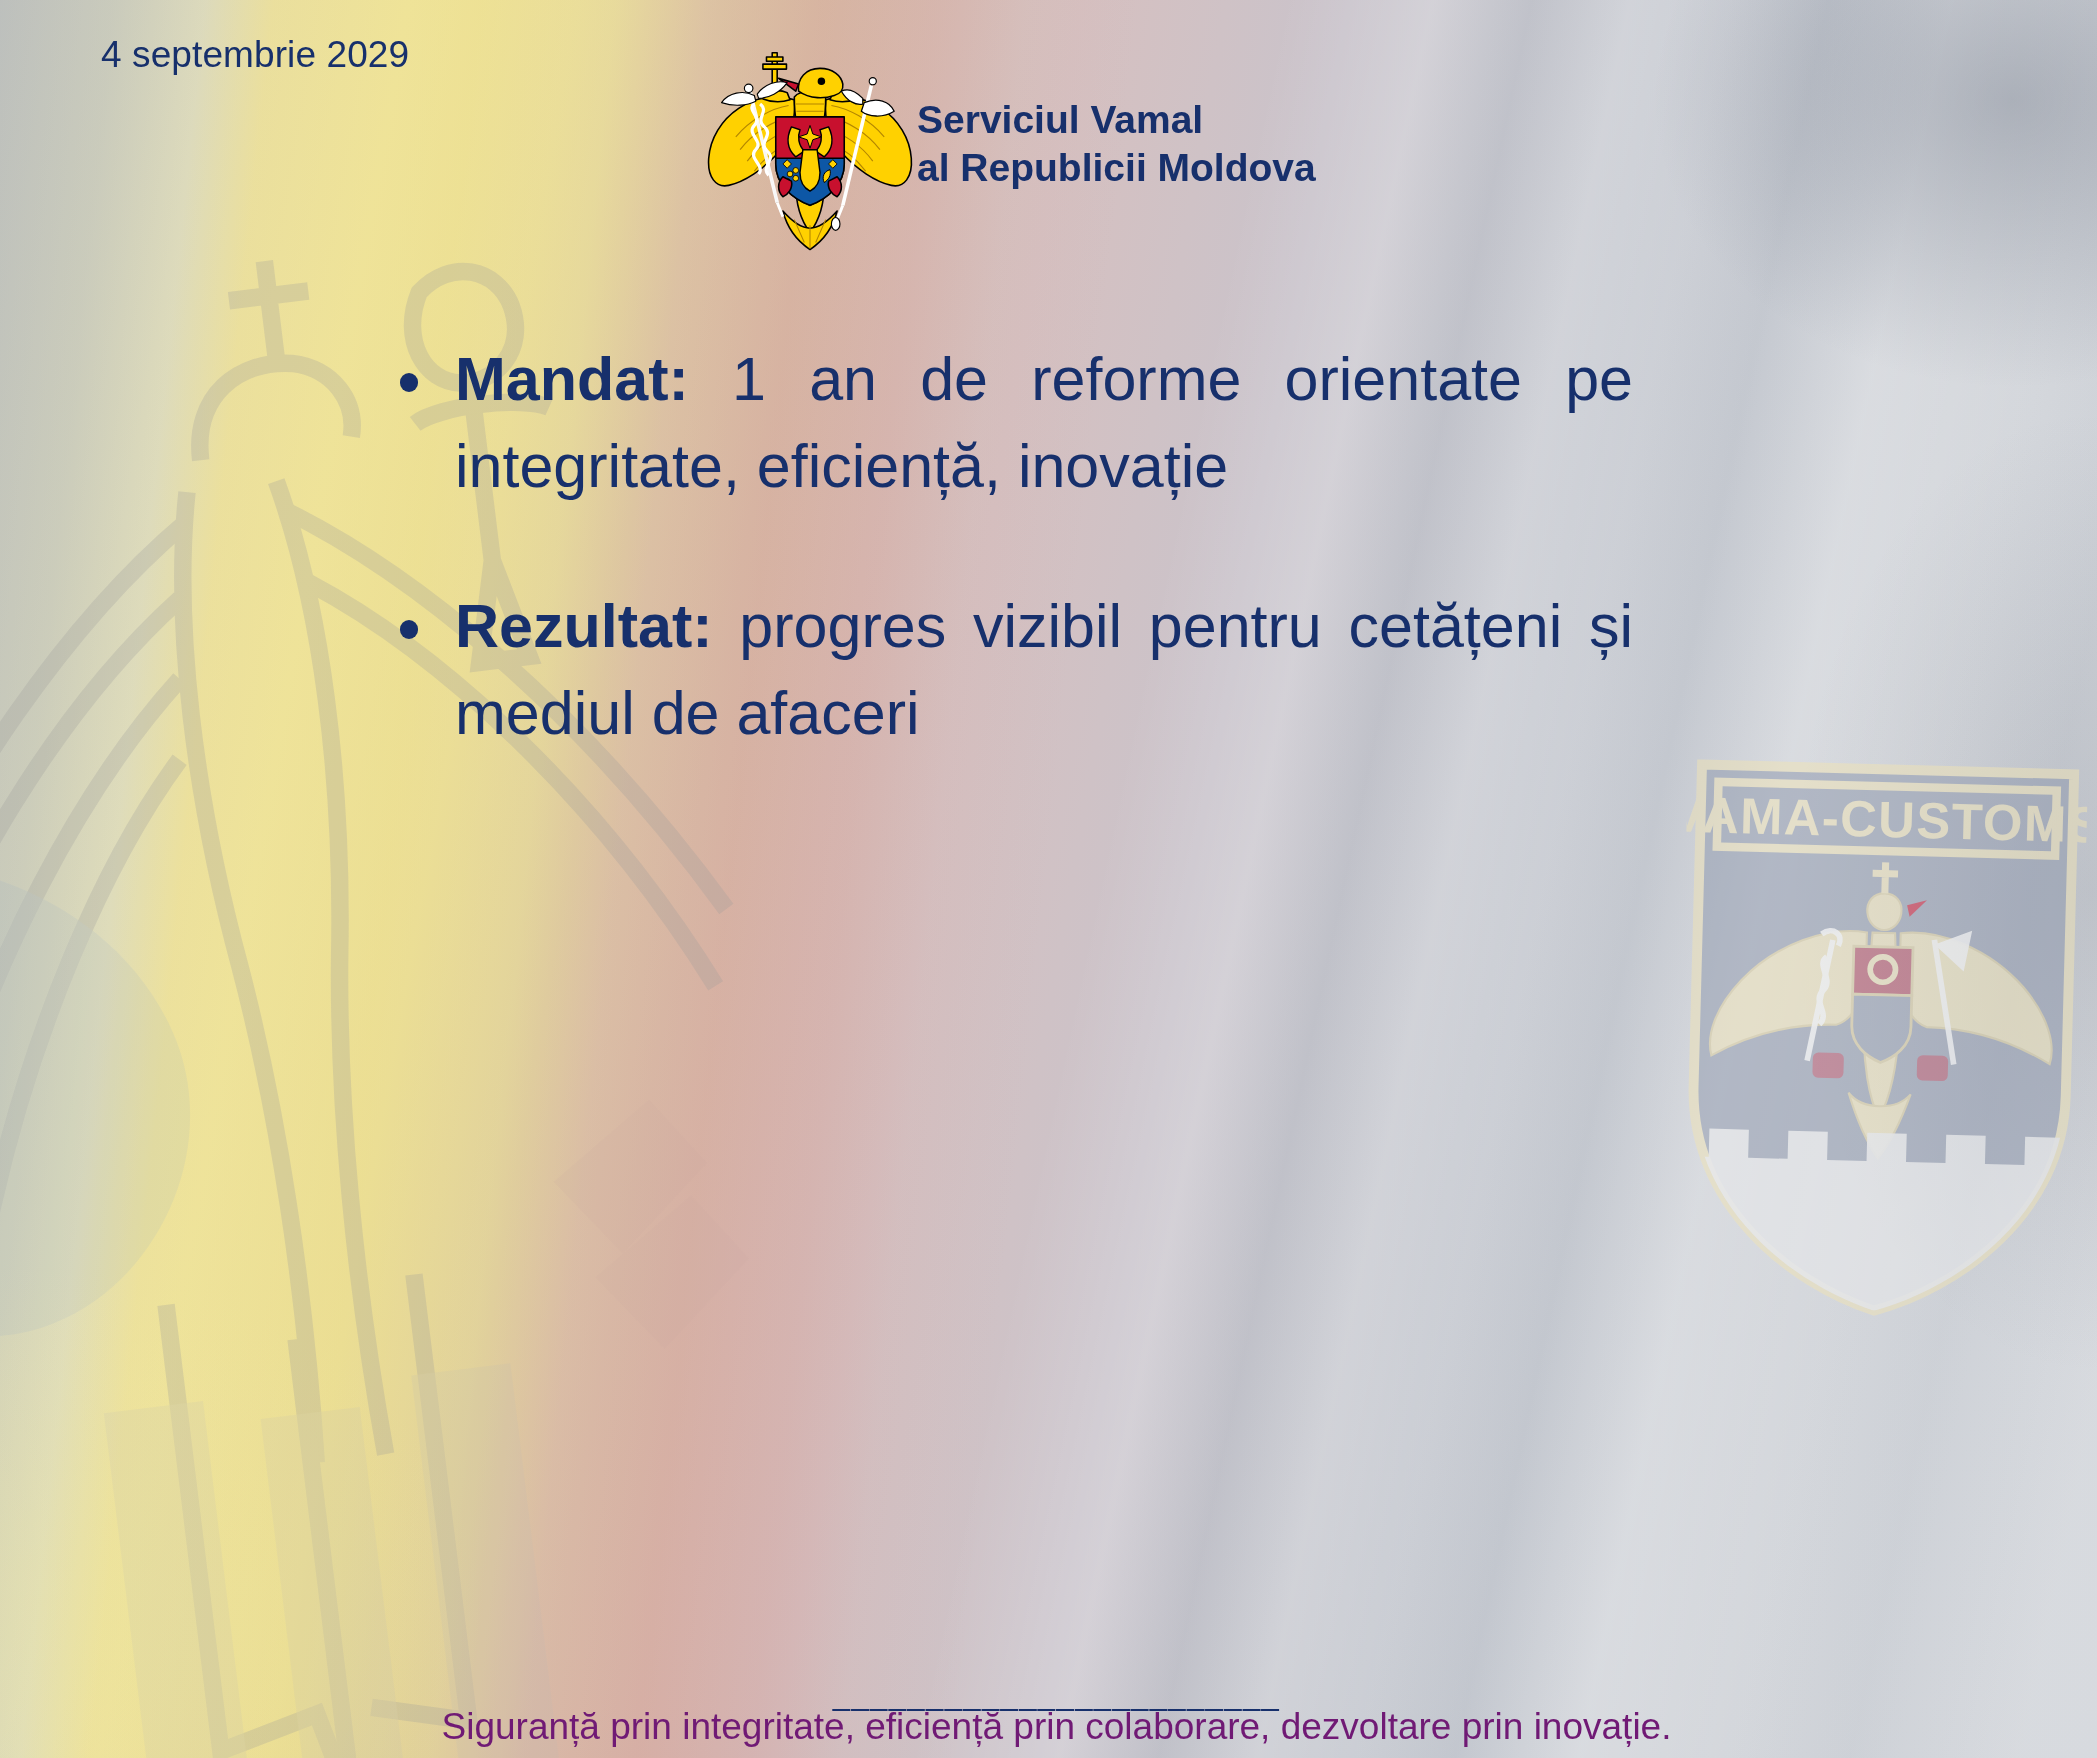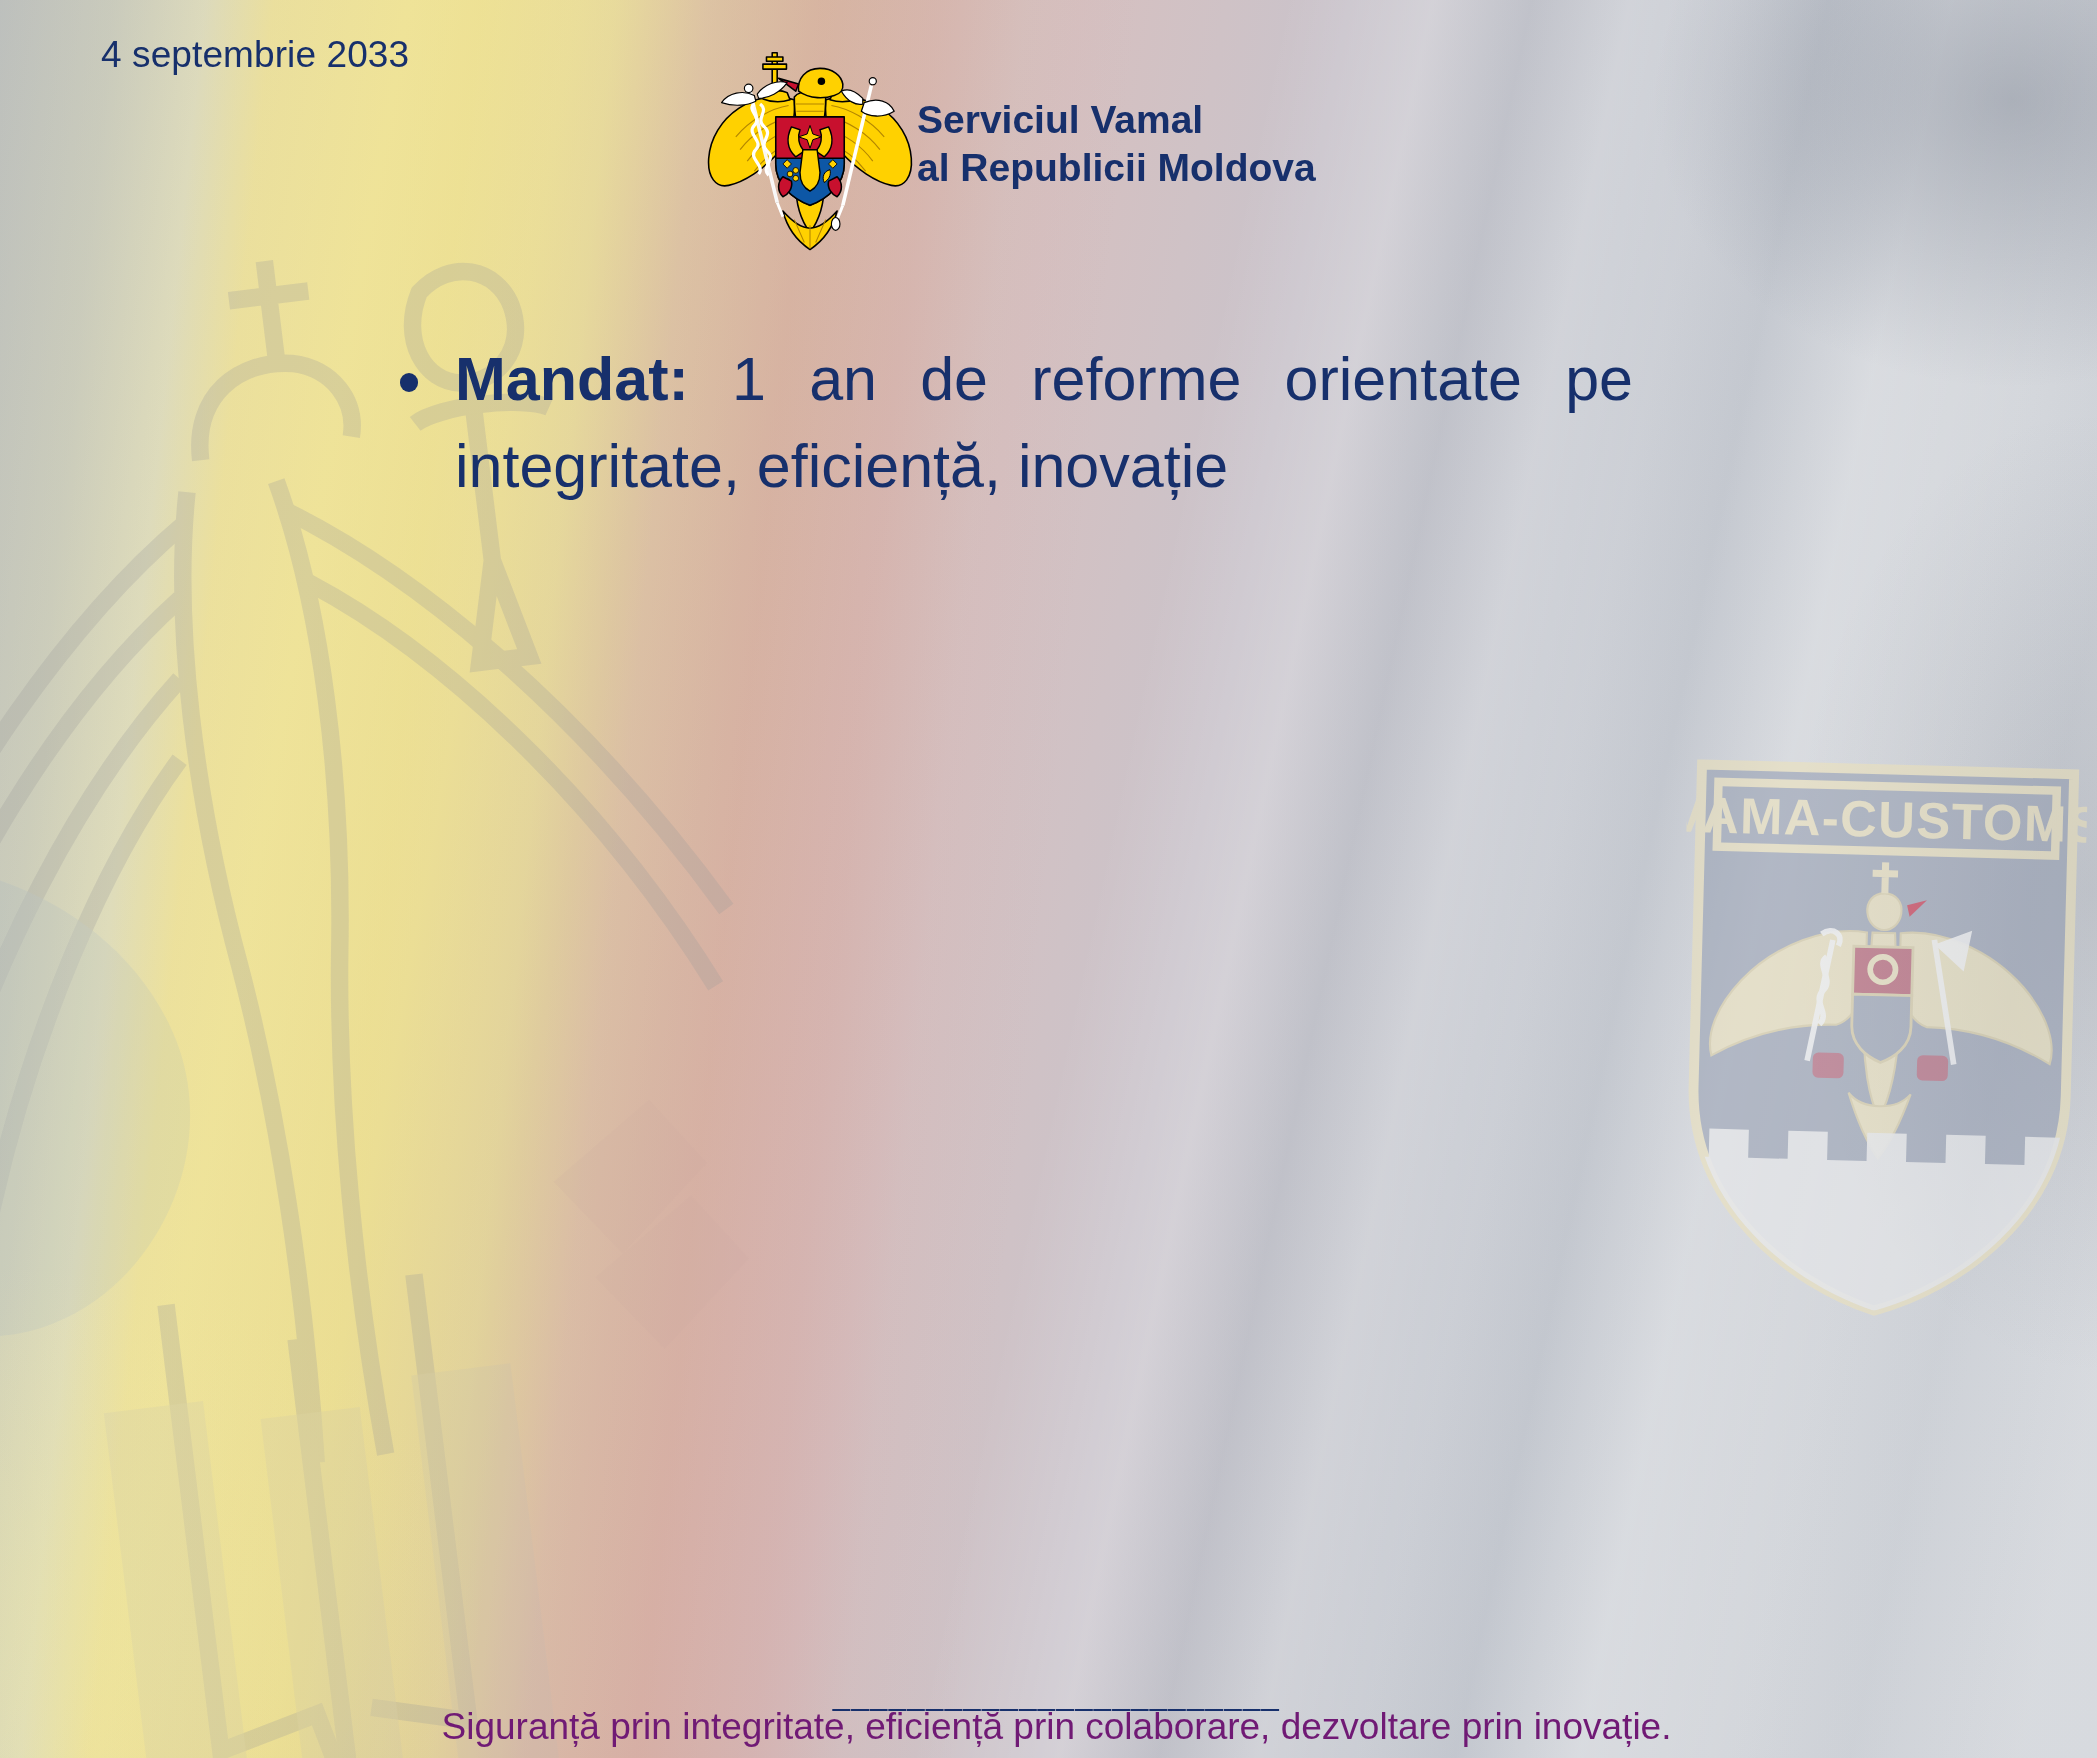--- a/index.html
+++ b/index.html
@@ -297,21 +297,21 @@
         <rect x="92" y="210" width="22" height="18" rx="4"></rect>
         <rect x="166" y="210" width="22" height="18" rx="4"></rect>
       </g>
 
       <g clip-path="url(#shieldClip)">
         <path d="M-4 286 H20 V266 H48 V286 H76 V266 H104 V286 H132 V266 H160 V286 H188 V266 H216 V286 H244 V266 H284 V410 H-4 Z" fill="#f2f2f2" opacity="0.92"></path>
       </g>
     </svg>
   </div>
 
-  <div class="date-label">4 septembrie 2033</div>
+  <div class="date-label">4 septembrie 2029</div>
 
   <div class="brand">
     <div class="brand-emblem">
       <svg viewBox="0 0 300 300" xmlns="http://www.w3.org/2000/svg">
         <g stroke="#000" stroke-width="2.2" stroke-linejoin="round">
 
           <g fill="#ffd100">
             <rect x="97" y="22" width="7" height="74"></rect>
             <rect x="84" y="38" width="33" height="7"></rect>
             <rect x="89" y="28" width="23" height="6"></rect>
@@ -428,20 +428,24 @@
   </div>
 
   <div class="bullets">
 
     <div class="bullet">
       <span class="bullet-dot"></span>
       <div class="bullet-text"><span class="lead">Mandat:</span><span> 1 an de reforme orientate pe integritate, eficiență, inovație</span></div>
     </div>
 
 
+    <div class="bullet">
+      <span class="bullet-dot"></span>
+      <div class="bullet-text"><span class="lead">Rezultat:</span><span> progres vizibil pentru cetățeni și mediul de afaceri</span></div>
+    </div>
 
   </div>
 
   <div class="footer">
     <div class="footer-rule">________________________</div>
     <div class="footer-motto">Siguranță prin integritate, eficiență prin colaborare, dezvoltare prin inovație.</div>
   </div>
 
 </div>
 

